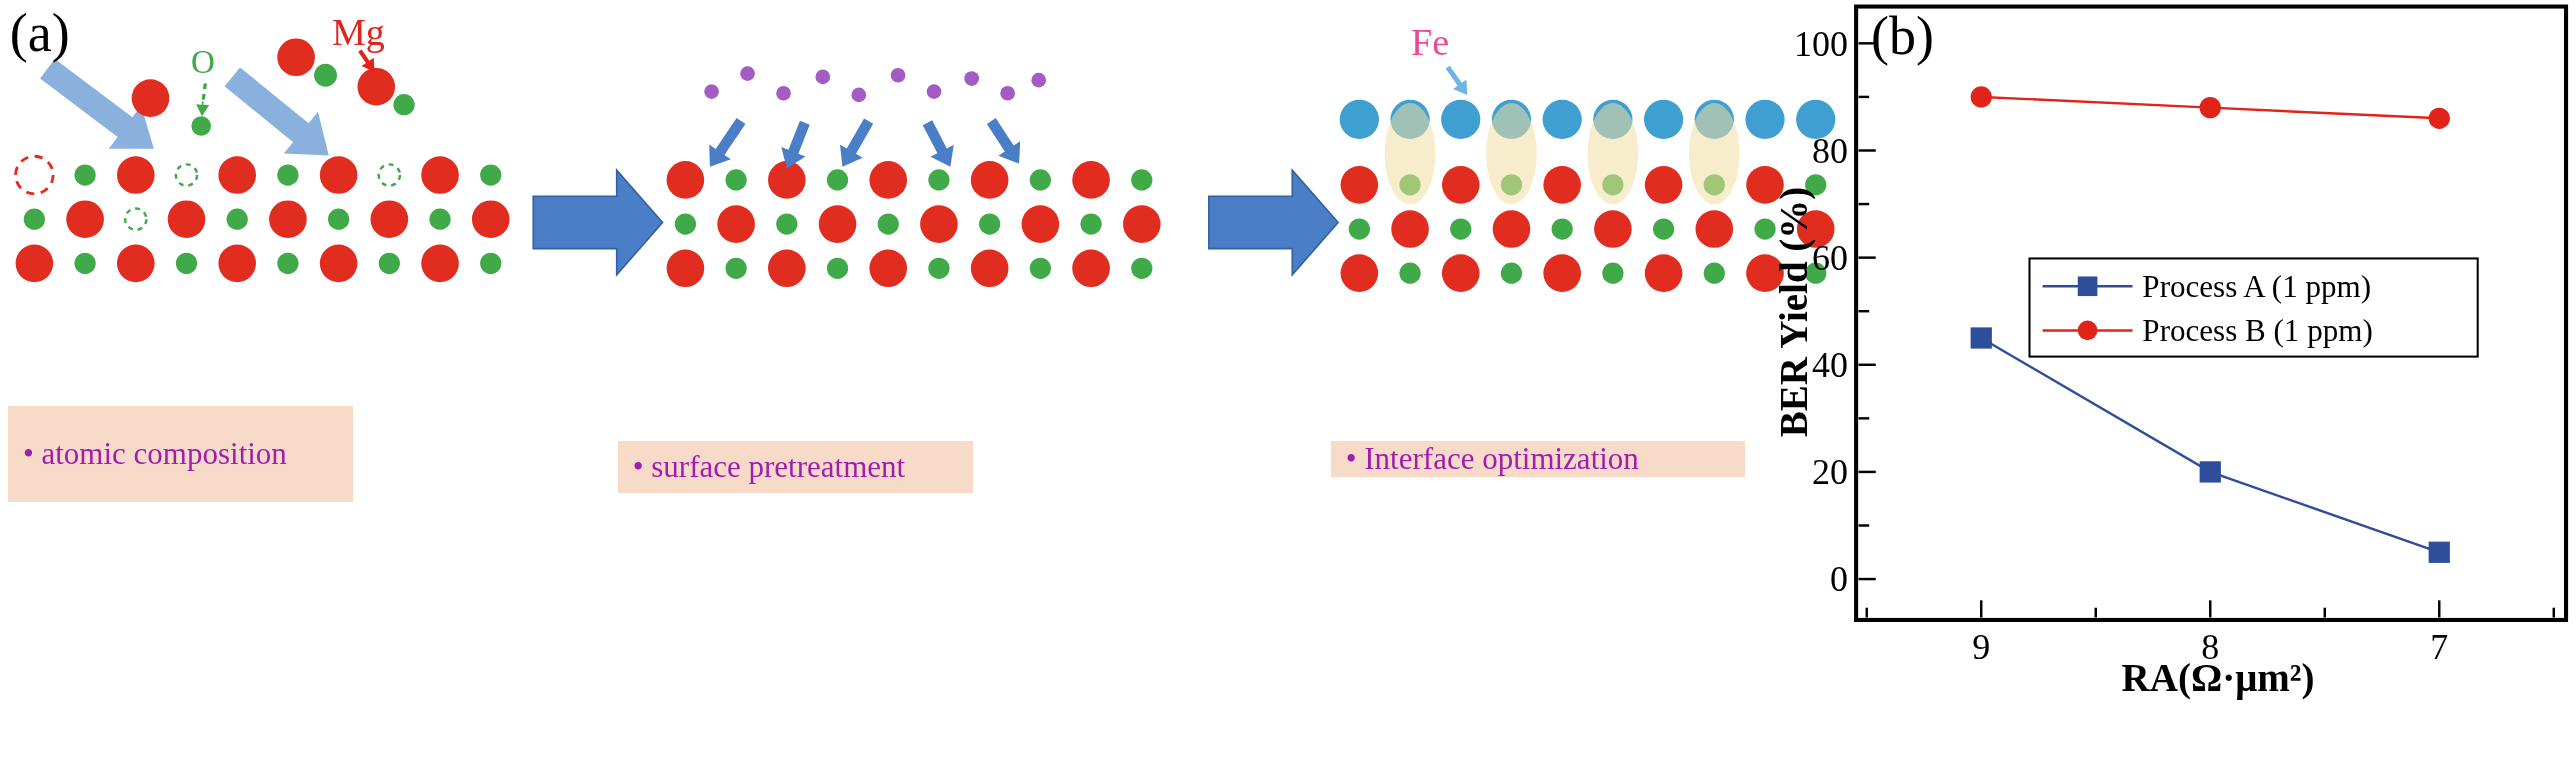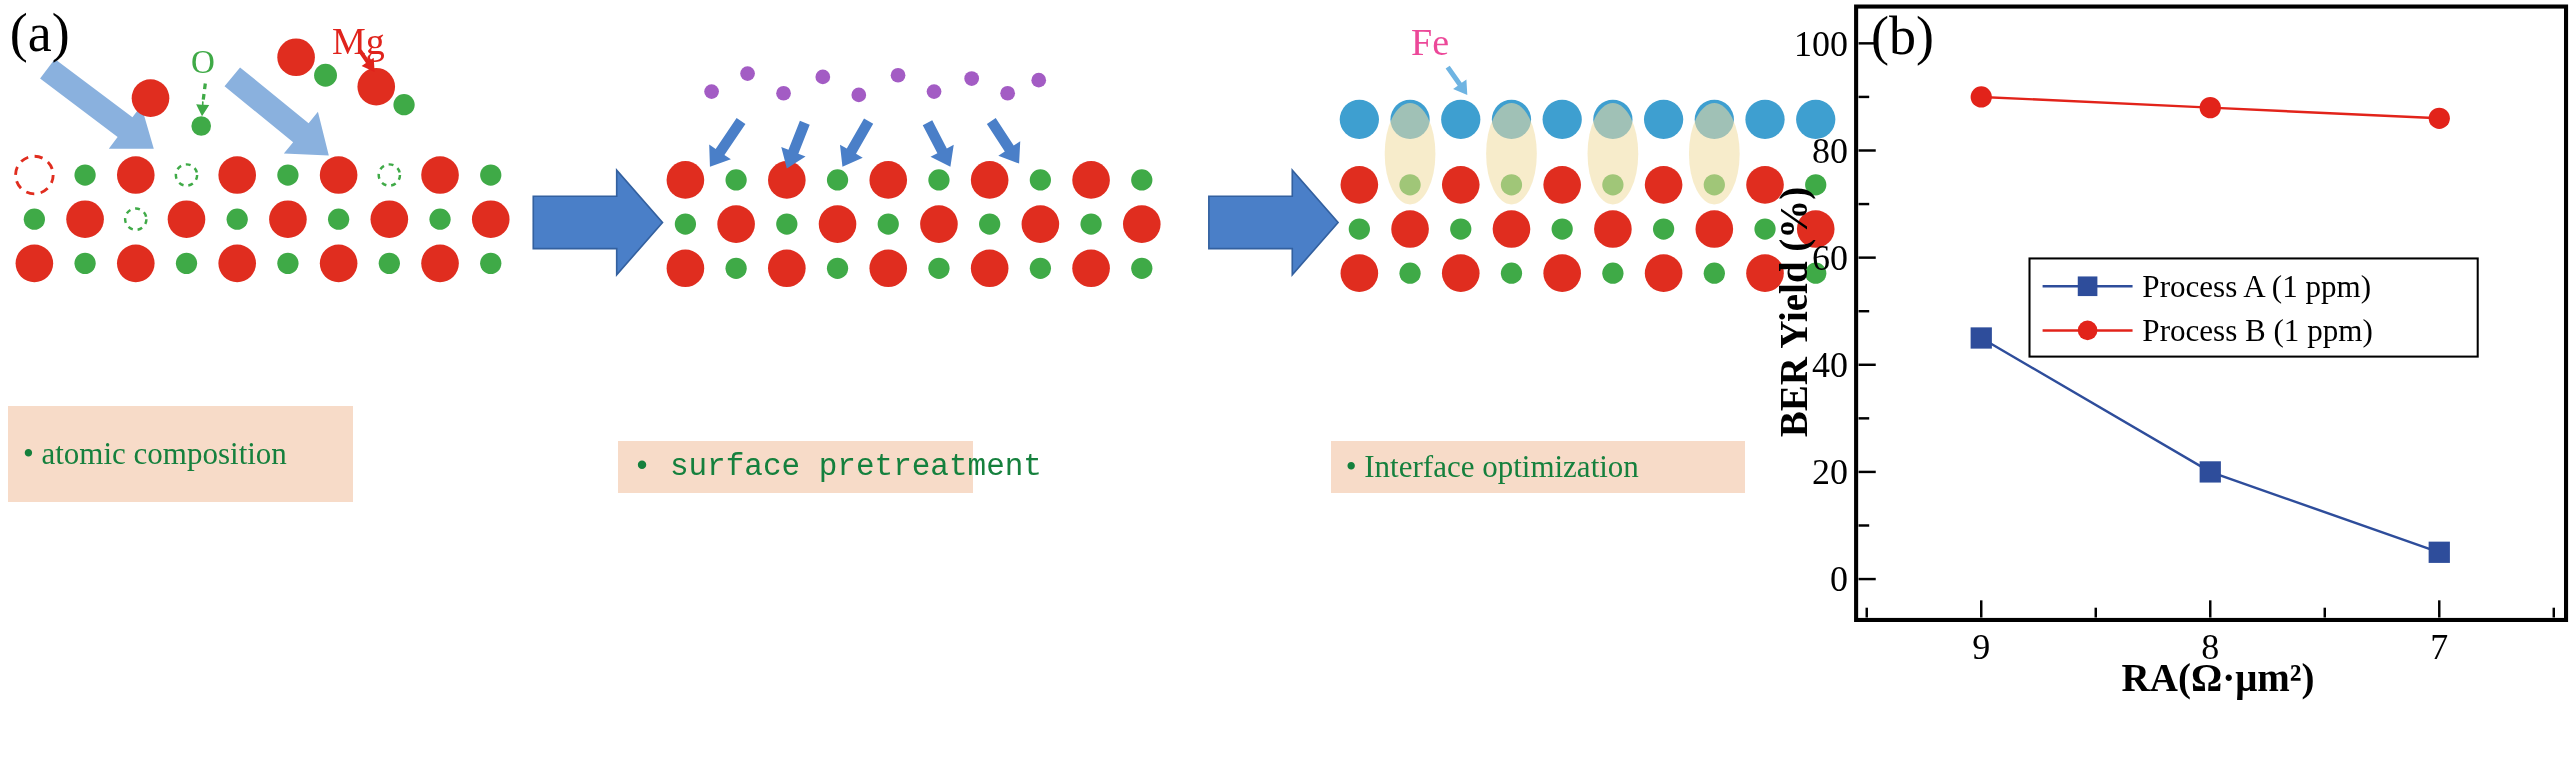--- a/index.html
+++ b/index.html
@@ -9,24 +9,24 @@
   #chart-svg   { position:absolute; left:1766px; top:0; }
   .panel-label { position:absolute; font-size:54px; color:#000; }
   #panel-a-label { left:9.8px; top:1.6px; }
   #panel-b-label { left:1871px; top:4.9px; }
   .atom-label { position:absolute; font-weight:400; }
   #mg-label { left:332px; top:9.8px; font-size:38px; }
   #o-label  { left:191px; top:44px; font-size:33px; }
   #fe-label { left:1411px; top:19.6px; font-size:38px; }
   .callout { position:absolute; display:flex; flex-direction:column; justify-content:center;
     padding-left:14.7px; box-sizing:border-box; }
-  .callout .line { font-size:31px; color:#15803d; line-height:42px; white-space:nowrap; }
+  .callout .line { font-size:31px; color:#a21caf; line-height:42px; white-space:nowrap; }
   #callout-0 { left:8.2px;   top:406px; width:345px; height:96px; }
   #callout-1 { left:618px;  top:441px; width:355px; height:52px; }
-  #callout-2 { left:1331px; top:441px; width:414px; height:52px; }
+  #callout-2 { left:1331px; top:441px; width:414px; height:36px; }
   #chart-svg text { fill:#000; font-family:"Liberation Serif","DejaVu Serif",serif; }
   .tick-label { font-size:44px; }
   .legend-label { font-size:38px; }
   #y-axis-title { position:absolute; left:1793px; top:312px;
     transform:translate(-50%,-50%) rotate(-90deg); font-size:39px; font-weight:bold; white-space:nowrap; }
   #x-axis-title { position:absolute; left:2218px; top:655px;
     transform:translateX(-50%); font-size:39px; font-weight:bold; white-space:nowrap; }
 </style>
 </head>
 <body>
@@ -208,28 +208,28 @@
     <rect x="381" y="338" width="24" height="24" fill="#2e4d9b"></rect>
     <text x="460" y="363" class="legend-label">Process A (1 ppm)</text>
     <line x1="338" y1="404" x2="448" y2="404" stroke="#e2231a" stroke-width="3"></line>
     <circle cx="393" cy="404" r="12" fill="#e2231a"></circle>
     <text x="460" y="417" class="legend-label">Process B (1 ppm)</text>
   </svg>
 
 <div class="panel-label" id="panel-a-label">(a)</div>
 <div class="panel-label" id="panel-b-label">(b)</div>
 
-<span class="atom-label" id="mg-label" style="color: rgb(224, 35, 28); margin-top: 9px;">Mg</span>
+<span class="atom-label" id="mg-label" style="color: rgb(224, 35, 28);">Mg</span>
 <span class="atom-label" id="o-label" style="color: rgb(63, 170, 71);">O</span>
 <span class="atom-label" id="fe-label" style="color: #ec4899;">Fe</span>
 
 <div class="callout" id="callout-0" style="background: rgb(247, 219, 200);">
     <div class="line">•  atomic composition</div>
   </div>
-<div class="callout" id="callout-1" style="background: rgb(247, 219, 200); font-family: Liberation Mono, monospace;">
+<div class="callout" id="callout-1" style="background: rgb(247, 219, 200);">
     <div class="line">•  surface pretreatment</div>
   </div>
 <div class="callout" id="callout-2" style="background: rgb(247, 219, 200);">
     <div class="line">•  Interface optimization</div>
   </div>
 
 <div id="y-axis-title">BER Yield (%)</div>
 <div id="x-axis-title">RA(Ω·μm²)</div>
 
 

